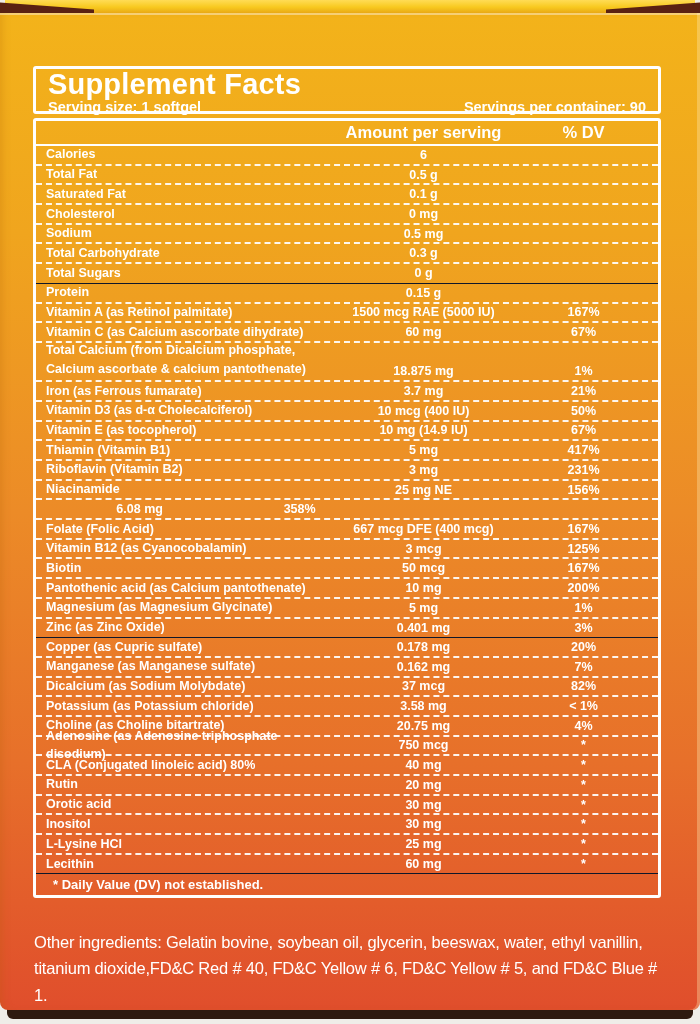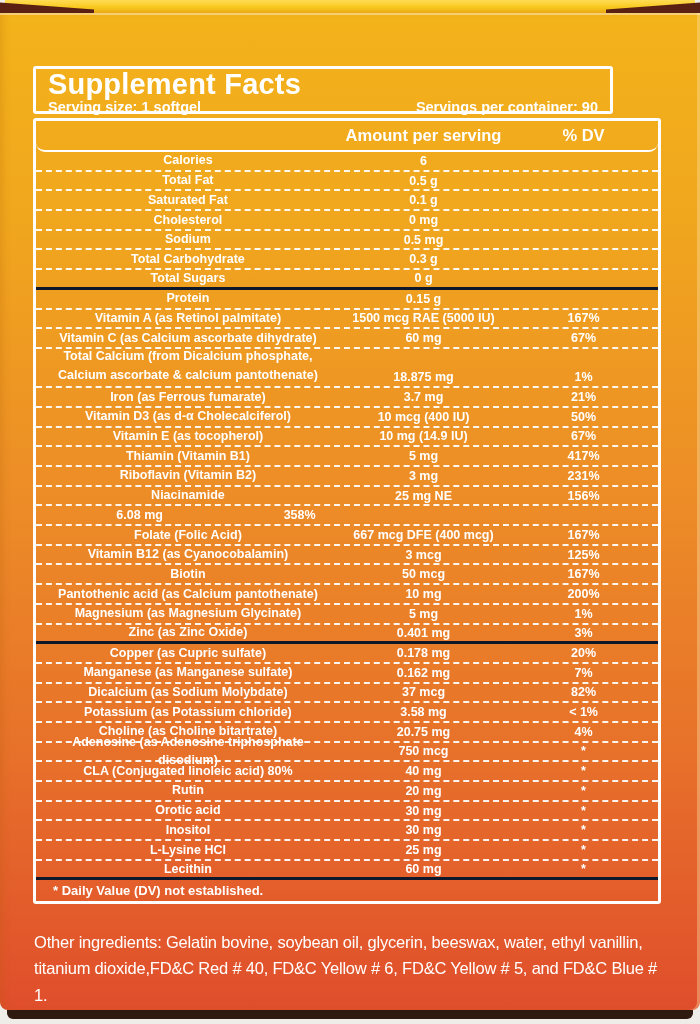--- a/index.html
+++ b/index.html
@@ -27,48 +27,48 @@
     background:linear-gradient(180deg,
       var(--box_gradient_top) 0%,
       #F0A51E 22%,
       var(--box_gradient_mid) 50%,
       #E7702A 75%,
       var(--box_gradient_bottom) 100%);
     box-shadow:inset 0 2px 0 rgba(255,255,255,0.4), inset 6px 0 8px -4px rgba(170,90,0,0.25), inset -3px 0 0 rgba(255,235,180,0.35);
   }
   
   .header-panel{
-    position:absolute;left:33px;top:66px;width:580px;height:48px;
+    position:absolute;left:33px;top:66px;width:628px;height:48px;
     border:3px solid #fff;border-radius:3px;box-sizing:border-box;
     color:var(--text);padding:0 12px 3px;
     display:flex;flex-direction:column;justify-content:space-between;
   }
   .sf-title{font-size:29px;font-weight:bold;letter-spacing:.2px;line-height:1.0;margin-top:1px;}
   .serving-row{display:flex;justify-content:space-between;font-size:14.5px;font-weight:bold;}
   .table-panel{
     position:absolute;left:33px;top:118px;width:628px;
     border:3px solid #fff;border-radius:3px;box-sizing:border-box;color:var(--text);
   }
   .table-panel *{box-sizing:border-box;}
   .thead{
-    display:flex;height:31px;align-items:center;
+    display:flex;height:25px;align-items:center;
     border-bottom:2.5px solid #fff;
-    font-weight:bold;font-size:16.5px;padding:0 8px 0 10px;border-radius:9px;
+    font-weight:bold;font-size:16.5px;padding:0 8px 0 10px;
   }
   .c-label{width:47%;}
   .c-amount{width:31%;text-align:center;}
   .c-dv{width:22%;text-align:center;}
   .row{
     display:flex;height:19.7px;align-items:center;
     border-bottom:2px dashed rgba(255,255,255,0.92);
     padding:0 8px 0 10px;font-size:12.5px;font-weight:bold;
   }
-  .row.solid{border-bottom:3px solid #0f172a;}
+  .row.solid{border-bottom:1px solid #0f172a;}
   .row.two-line{height:39.4px;align-items:flex-end;padding-bottom:2px;}
-  .row .l1,.row .l2{display:block;line-height:1.5;text-align:center;}
+  .row .l1,.row .l2{display:block;line-height:1.5;}
   .foot-row{
     height:21px;display:flex;align-items:center;
     padding:0 17px;font-size:13px;font-weight:bold;
   }
   .other{
     position:absolute;left:34px;top:929px;width:640px;
     color:var(--text);font-size:16.5px;line-height:1.6;letter-spacing:-0.2px;
   }
   .other span{display:block;}
 </style>

